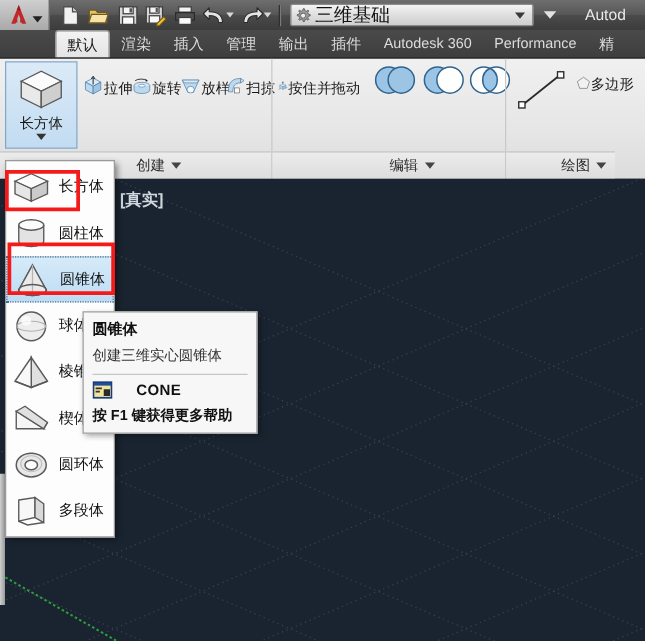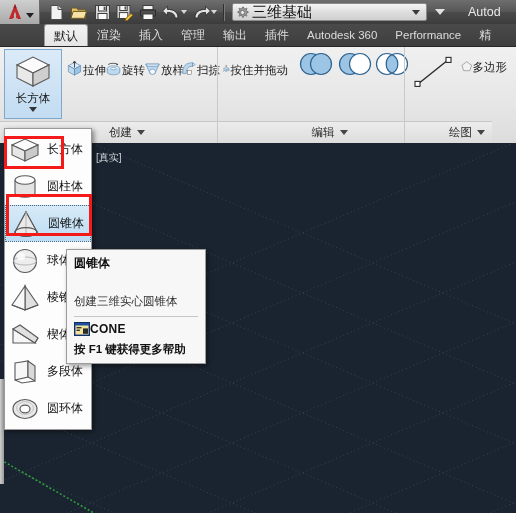--- a/index.html
+++ b/index.html
@@ -113,22 +113,22 @@
   .tool.wide{width:66px;}
   .iconbtn{position:absolute;top:4px;}
 
   
   .viewport{
     position:absolute;left:0;top:143px;width:516px;height:370px;
     background:#1a2430;overflow:hidden;
   }
   .grid{position:absolute;inset:0;}
   .vplabel{
-    position:absolute;left:96px;top:151px;font-size:10px;color:#cfd6dd;
-    white-space:nowrap;z-index:3;
+    position:absolute;left:96px;top:151px;font-size:13px;color:#cfd6dd;
+    white-space:nowrap;z-index:3;font-weight:bold;
   }
   .hscroll{
     position:absolute;left:0;top:236px;width:4px;height:105px;
     background:linear-gradient(90deg,#cfcfcf,#9a9a9a);z-index:4;
   }
 
   
   .menu{
     position:absolute;left:4px;top:128px;width:88px;
     background:#fdfdfd;border:1px solid #9a9a9a;
@@ -146,23 +146,23 @@
   }
 
   
   .tooltip{
     position:absolute;left:66px;top:249px;width:140px;
     background:#f7f7f7;border:1px solid #9d9d9d;
     box-shadow:2px 2px 5px rgba(0,0,0,.4);
     z-index:12;box-sizing:border-box;padding:5px 7px 6px 7px;
   }
   .tt-title{font-size:12px;font-weight:bold;color:#111;}
-  .tt-desc{font-size:11.5px;color:#333;margin-top:22px;}
+  .tt-desc{font-size:11.5px;color:#333;margin-top:5px;}
   .tt-rule{height:1px;background:#c6c6c6;margin:7px 0 5px 0;}
-  .tt-cmdrow{display:flex;align-items:center;gap:0;}
+  .tt-cmdrow{display:flex;align-items:center;gap:19px;}
   .tt-cmd{font-size:12px;font-weight:bold;color:#111;letter-spacing:.3px;}
   .tt-help{font-size:11.5px;font-weight:bold;color:#111;margin-top:6px;}
 
   
   .redbox{position:absolute;border:3px solid #f51a1a;z-index:20;box-sizing:border-box;pointer-events:none;}
   #redbox-box{left:4px;top:136px;width:60px;height:33px;}
   #redbox-cone{left:6px;top:194px;width:86px;height:42px;}
 </style>
 </head>
 <body>
@@ -478,34 +478,34 @@
       <svg width="34" height="30" viewBox="0 0 34 30">
         <path d="M5 23 L5 9 L27 23 Z" fill="#f6f6f6" stroke="#5a5a5a" stroke-width="1.1"></path>
         <path d="M5 9 L12 5 L30 18 L27 23 Z" fill="#e0e0e0" stroke="#5a5a5a" stroke-width="1.1"></path>
         <path d="M27 23 L30 18" stroke="#5a5a5a" stroke-width="1.1"></path>
       </svg>
       <span class="mlabel">楔体</span>
     </div>
 
     <div class="mitem">
       <svg width="34" height="30" viewBox="0 0 34 30">
+        <ellipse cx="17" cy="15" rx="12" ry="9.5" fill="#e8e8e8" stroke="#5a5a5a" stroke-width="1.2"></ellipse>
+        <ellipse cx="17" cy="15" rx="5" ry="3.8" fill="#fdfdfd" stroke="#5a5a5a" stroke-width="1.2"></ellipse>
+        <ellipse cx="17" cy="14" rx="8.4" ry="6.4" fill="none" stroke="#bdbdbd" stroke-width=".9"></ellipse>
+      </svg>
+      <span class="mlabel">圆环体</span>
+    </div>
+
+    <div class="mitem">
+      <svg width="34" height="30" viewBox="0 0 34 30">
         <path d="M7 6 L20 4 L20 20 L7 23 Z" fill="#f7f7f7" stroke="#5a5a5a" stroke-width="1.1"></path>
         <path d="M20 4 L27 9 L27 24 L20 20 Z" fill="#d9d9d9" stroke="#5a5a5a" stroke-width="1.1"></path>
         <path d="M7 23 L14 26 L27 24" fill="none" stroke="#5a5a5a" stroke-width="1.1"></path>
       </svg>
       <span class="mlabel">多段体</span>
-    </div>
-
-    <div class="mitem">
-      <svg width="34" height="30" viewBox="0 0 34 30">
-        <ellipse cx="17" cy="15" rx="12" ry="9.5" fill="#e8e8e8" stroke="#5a5a5a" stroke-width="1.2"></ellipse>
-        <ellipse cx="17" cy="15" rx="5" ry="3.8" fill="#fdfdfd" stroke="#5a5a5a" stroke-width="1.2"></ellipse>
-        <ellipse cx="17" cy="14" rx="8.4" ry="6.4" fill="none" stroke="#bdbdbd" stroke-width=".9"></ellipse>
-      </svg>
-      <span class="mlabel">圆环体</span>
     </div>
   </div>
 
   <div class="tooltip">
     <div class="tt-title">圆锥体</div>
     <div class="tt-desc">创建三维实心圆锥体</div>
     <div class="tt-rule"></div>
     <div class="tt-cmdrow">
       <svg width="16" height="14" viewBox="0 0 16 14">
         <rect x="0.5" y="0.5" width="15" height="13" fill="#1f4f9c" stroke="#123066" stroke-width="1"></rect>

